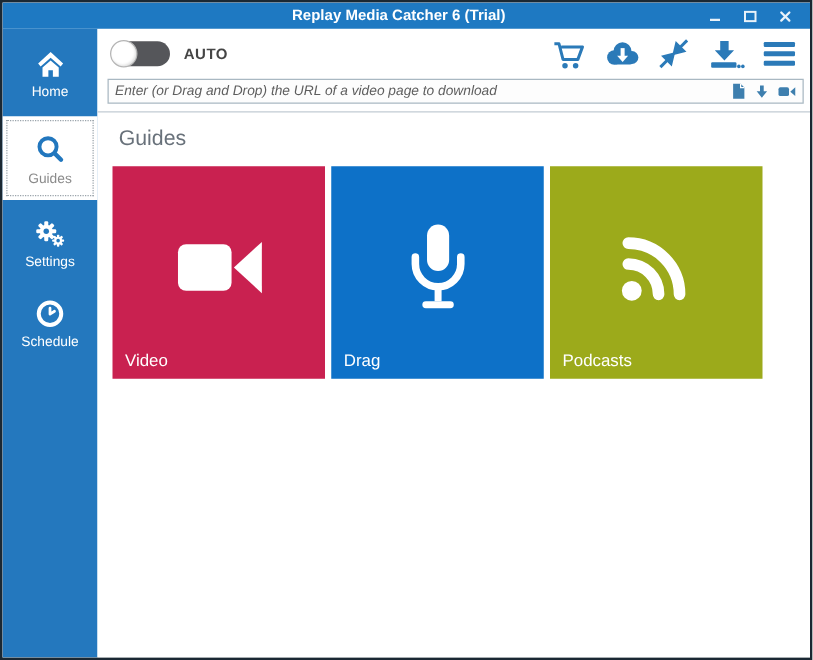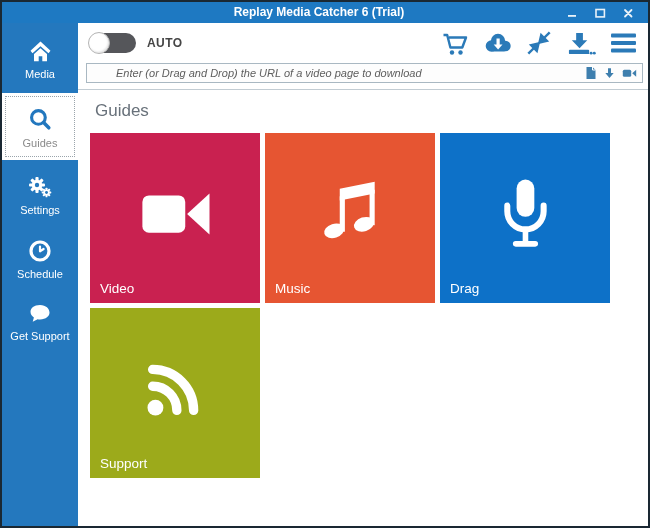--- a/index.html
+++ b/index.html
@@ -58,21 +58,21 @@
 
   
   .urlbar {
     margin: 0 5px 0 8px; height: 20px; flex: 0 0 20px;
     border: 1px solid #a9b8c2; background: #fdfdfd;
     display: flex; align-items: center; padding: 0 5px;
   }
   .urlbar input {
     flex: 1; border: none; outline: none; background: transparent;
     font-family: "Liberation Sans", sans-serif;
-    font-size: 11px; font-style: italic; color: #555; margin-left: 24px;
+    font-size: 11px; font-style: italic; color: #555;
   }
   .urlbar input::placeholder { color: #5e5e5e; opacity: 1; }
   .url-icons { display: flex; align-items: center; gap: 6px; }
   .url-btn { cursor: pointer; display: flex; align-items: center; }
 
   .separator { margin-top: 6px; border-top: 1px solid #c2ccd3; flex: 0 0 auto; }
 
   
   .content { flex: 1; padding: 9px 0 0 12px; overflow: hidden; }
   .page-heading { font-size: 17px; font-weight: normal; color: #68717a; margin: 2px 0 12px 5px; }
@@ -118,21 +118,21 @@
 
   <div class="app-body">
 
     <nav class="sidebar">
 
       <div class="side-item item-home">
         <svg width="27" height="25" viewBox="0 0 26 25" fill="#fff">
           <polygon points="13,2.5 3,11.8 5,14.2 13,7.2 21,14.2 23,11.8"></polygon>
           <polygon points="6.5,15 13,9.3 19.5,15 19.5,22.3 14.8,22.3 14.8,17.2 11.2,17.2 11.2,22.3 6.5,22.3"></polygon>
         </svg>
-        <span class="side-label">Media</span>
+        <span class="side-label">Home</span>
       </div>
 
       <div class="side-item selected">
         <svg width="27" height="27" viewBox="0 0 26 26" fill="none">
           <circle cx="11" cy="11" r="6.6" stroke="#2277be" stroke-width="3"></circle>
           <line x1="16" y1="16" x2="21" y2="21" stroke="#2277be" stroke-width="3.4" stroke-linecap="round"></line>
         </svg>
         <span class="side-label">Guides</span>
       </div>
 
@@ -159,26 +159,20 @@
       </div>
 
       <div class="side-item">
         <svg width="26" height="26" viewBox="0 0 26 26" fill="none">
           <circle cx="13" cy="13" r="9" stroke="#fff" stroke-width="3.2"></circle>
           <path d="M13 8.5 V13.3 L16.6 11" stroke="#fff" stroke-width="2.2" stroke-linecap="round" stroke-linejoin="round"></path>
         </svg>
         <span class="side-label">Schedule</span>
       </div>
 
-      <div class="side-item">
-        <svg width="26" height="24" viewBox="0 0 26 24" fill="#fff">
-          <path d="M13 3 C7 3 3.5 6 3.5 9.8 c0 2.3 1.3 4.3 3.4 5.6 L5.7 19.8 l4.9 -2.6 c0.8 0.1 1.6 0.2 2.4 0.2 c6 0 9.5 -3 9.5 -6.8 S19 3 13 3 Z"></path>
-        </svg>
-        <span class="side-label">Get Support</span>
-      </div>
     </nav>
 
     <div class="main">
 
       <div class="toolbar">
         <div class="toggle">
           <div class="knob"></div>
         </div>
         <span class="auto-label">AUTO</span>
 
@@ -265,50 +259,40 @@
           <div class="tile" style="background-color: rgb(201, 33, 80); --tile-color: #c92150;">
             <svg class="tile-icon" width="82" height="82" viewBox="0 0 88 88" fill="#fff">
               <rect x="9" y="25" width="46" height="40" rx="7"></rect>
               <polygon points="81,23 81,67 57,45"></polygon>
             </svg>
             <span class="tile-label">Video</span>
           </div>
 
 
 
-          <div class="tile" style="background-color: rgb(230, 85, 50); --tile-color: #e65532;">
-            <svg class="tile-icon" width="82" height="82" viewBox="0 0 88 88" fill="#fff">
-              <ellipse cx="27" cy="63" rx="11" ry="7.5" transform="rotate(-18 27 63)"></ellipse>
-              <ellipse cx="59" cy="56" rx="11" ry="7.5" transform="rotate(-18 59 56)"></ellipse>
-              <rect x="33" y="26" width="5.5" height="38"></rect>
-              <rect x="65" y="19" width="5.5" height="38"></rect>
-              <polygon points="33,18 70.5,10.5 70.5,23 33,30.5"></polygon>
-            </svg>
-            <span class="tile-label">Music</span>
-          </div>
 
           <div class="tile" style="background-color: rgb(13, 113, 200); --tile-color: #0d71c8;">
             <svg class="tile-icon" width="82" height="82" viewBox="0 0 88 88">
               <rect x="35" y="8" width="19" height="40" rx="9.5" fill="#fff"></rect>
               <path d="M25 36 v6 a19.5 19.5 0 0 0 39 0 v-6" fill="none" stroke="#fff" stroke-width="6.5" stroke-linecap="round"></path>
               <rect x="41.5" y="62" width="6" height="12" fill="#fff"></rect>
               <rect x="31" y="74" width="27" height="6" rx="3" fill="#fff"></rect>
             </svg>
             <span class="tile-label">Drag</span>
           </div>
 
           <div class="tile" style="background-color: rgb(156, 170, 27); --tile-color: #9caa1b;">
             <svg class="tile-icon" width="82" height="82" viewBox="0 0 88 88">
               <g stroke="#fff" fill="none" stroke-linecap="round">
                 <path d="M20 42 A26 26 0 0 1 46 68" stroke-width="10"></path>
                 <path d="M20 24 A44 44 0 0 1 64 68" stroke-width="10"></path>
               </g>
               <circle cx="23" cy="65" r="8.5" fill="#fff"></circle>
             </svg>
-            <span class="tile-label">Support</span>
+            <span class="tile-label">Podcasts</span>
           </div>
 
         </div>
       </div>
 
     </div>
   </div>
 </div>
 
 </body></html>

